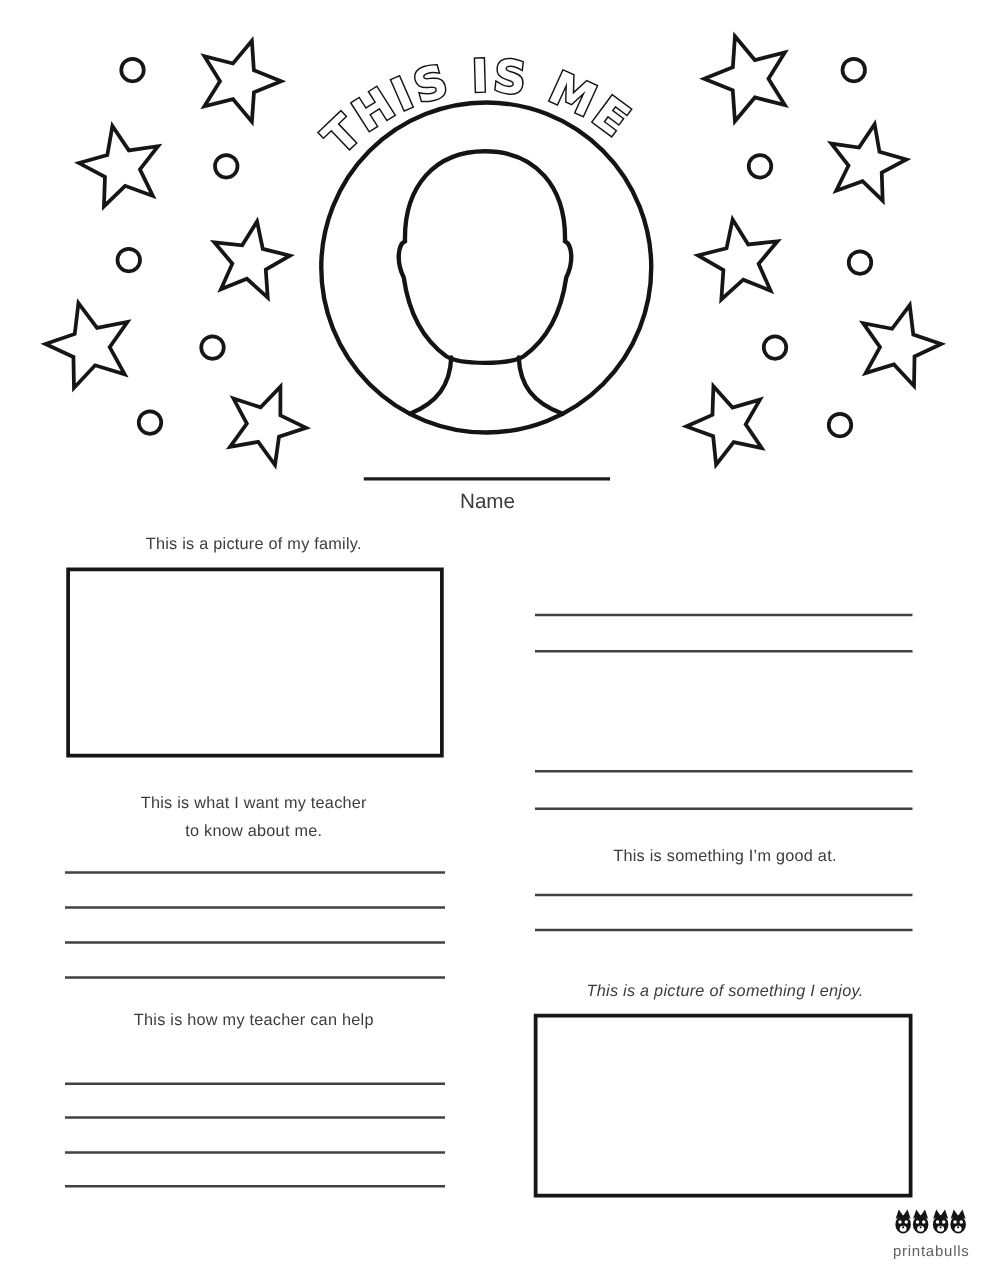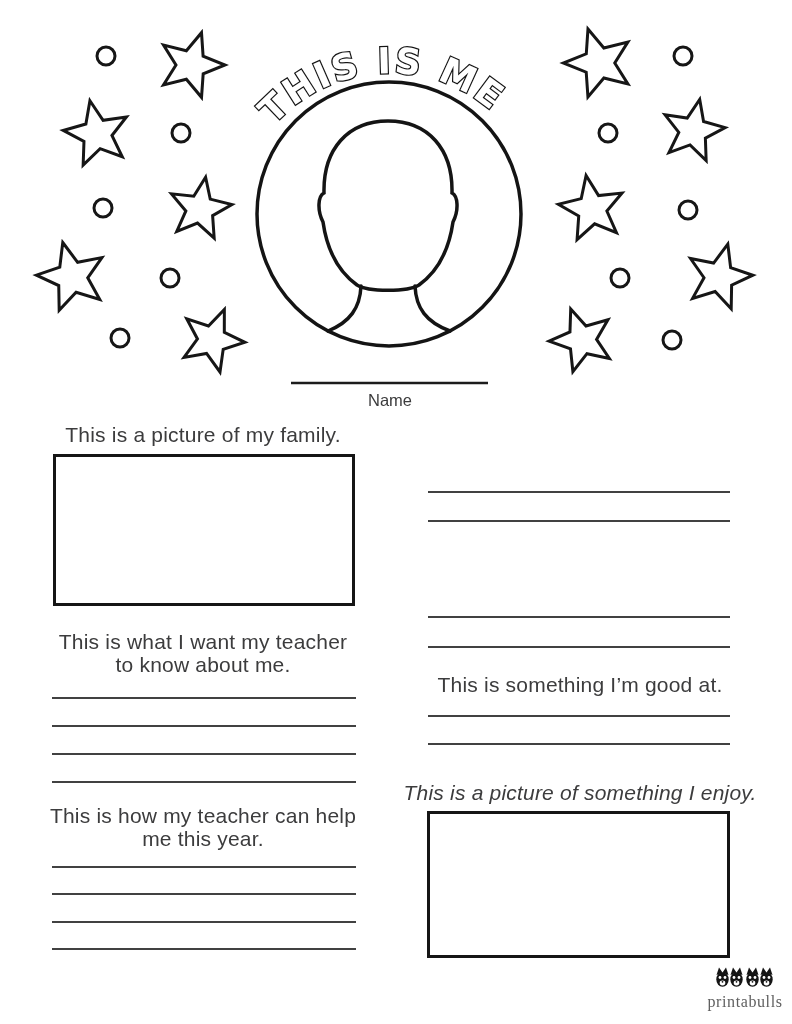--- a/index.html
+++ b/index.html
@@ -1,34 +1,34 @@
 <!DOCTYPE html>
 <html><head>
 <meta charset="utf-8">
 <style>
   html,body{margin:0;padding:0;background:#ffffff;}
   .page{
     position:relative;width:792px;height:1024px;background:#ffffff;overflow:hidden;
     font-family:"Liberation Sans",sans-serif;
   }
   .heading{
-    position:absolute;color:#3c3c3d;font-size:21px;line-height:23px;
+    position:absolute;color:#3c3c3d;font-size:13px;line-height:23px;
     text-align:center;letter-spacing:.2px;
   }
   .wline{
     position:absolute;height:0;border-top:2px solid #414141;
   }
   .pic-box{
     position:absolute;border:3.5px solid #161616;background:#ffffff;box-sizing:border-box;
   }
   .top-art{position:absolute;left:0;top:0;}
   .logo{position:absolute;left:703px;top:966px;width:84px;text-align:center;}
   .logo .brand{
-    display:block;margin-top:1px;font-size:16px;color:#5f5f5f;letter-spacing:.6px;
-    font-family:Liberation Serif, serif;
+    display:block;margin-top:1px;font-size:12px;color:#5f5f5f;letter-spacing:.6px;
+    font-family:Liberation Sans, sans-serif;
     text-align:center;
   }
 </style>
 </head>
 <body>
 
 <div class="page">
 
   <svg class="top-art" width="792" height="418" viewBox="0 0 792 418">
     <defs>
@@ -87,21 +87,20 @@
     <div>This is what I want my teacher</div>
     <div>to know about me.</div>
   </div>
   <div class="wline" style="left:52px;top:697px;width:304px;"></div>
   <div class="wline" style="left:52px;top:725px;width:304px;"></div>
   <div class="wline" style="left:52px;top:753px;width:304px;"></div>
   <div class="wline" style="left:52px;top:781px;width:304px;"></div>
 
   <div class="heading" style="left:38px;top:804px;width:330px;">
     <div>This is how my teacher can help</div>
-    <div>me this year.</div>
   </div>
   <div class="wline" style="left:52px;top:866px;width:304px;"></div>
   <div class="wline" style="left:52px;top:893px;width:304px;"></div>
   <div class="wline" style="left:52px;top:921px;width:304px;"></div>
   <div class="wline" style="left:52px;top:948px;width:304px;"></div>
 
   <div class="wline" style="left:428px;top:491px;width:302px;"></div>
   <div class="wline" style="left:428px;top:520px;width:302px;"></div>
 
   <div class="heading" style="left:415px;top:550px;width:330px;">

